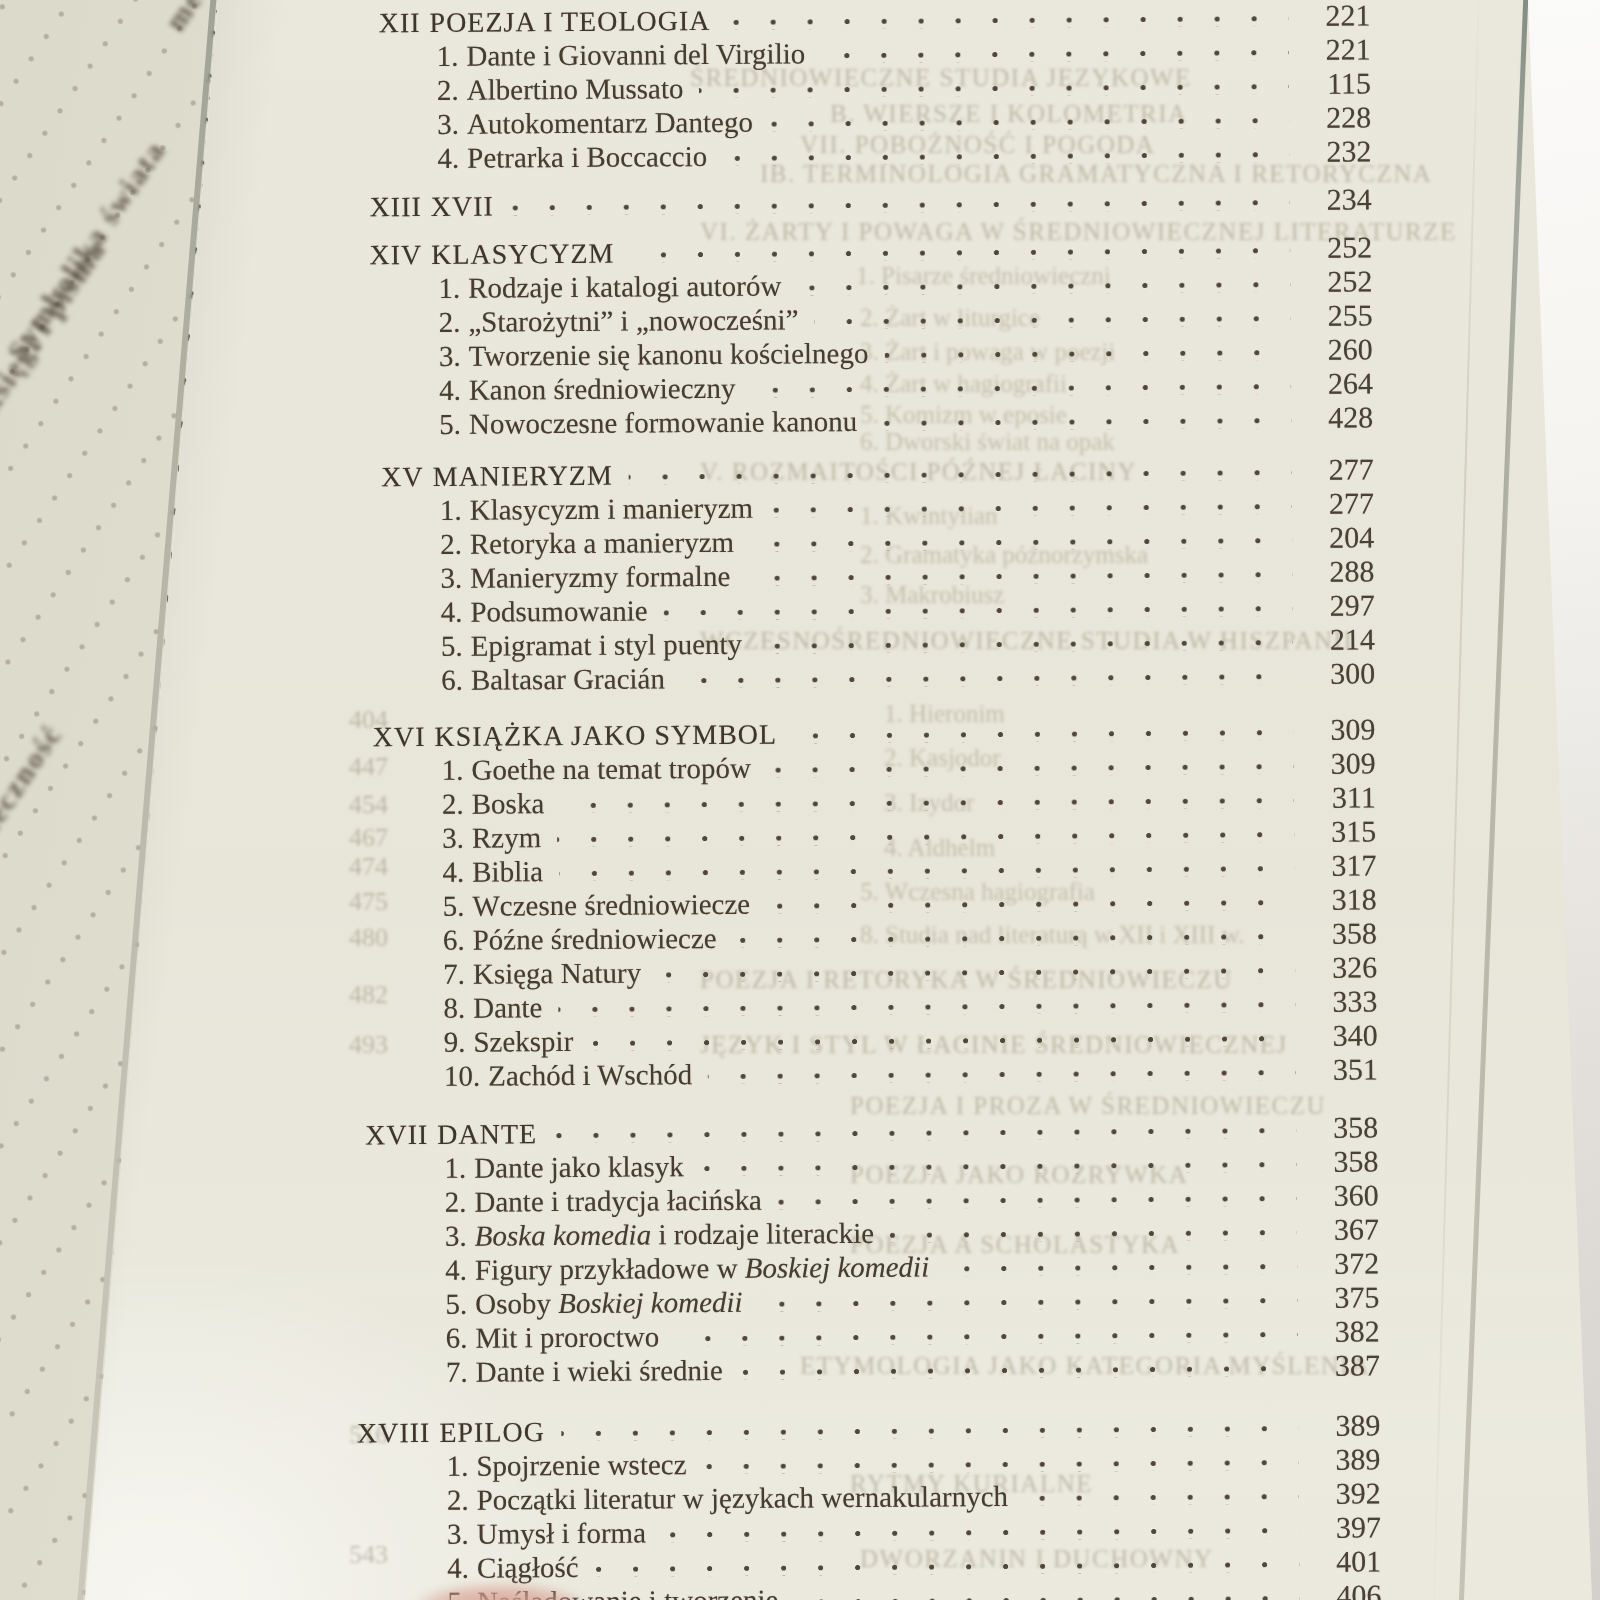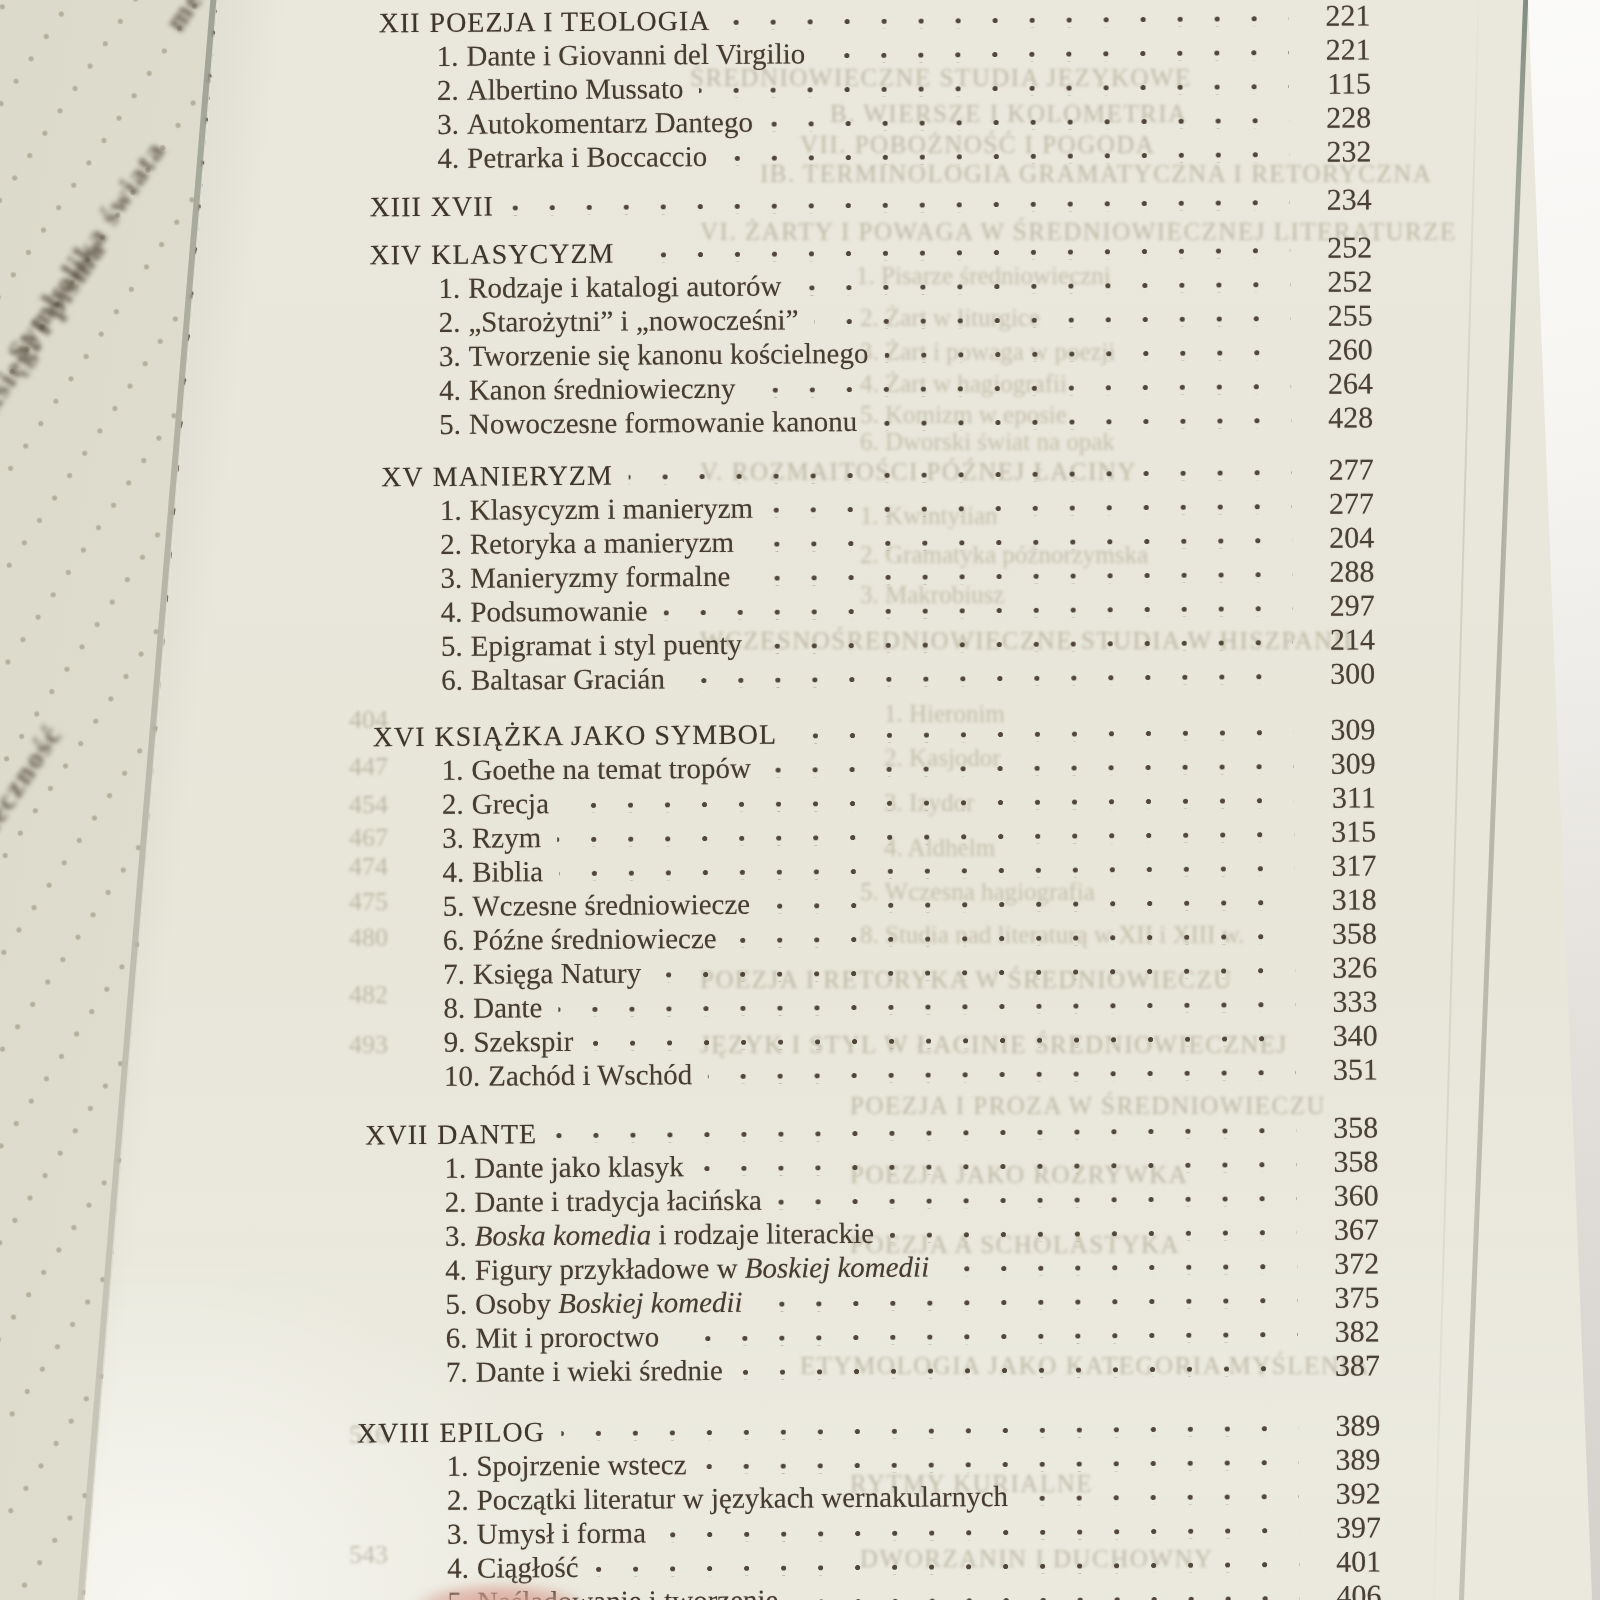--- a/index.html
+++ b/index.html
@@ -332,21 +332,21 @@
             <span class="pg">309</span>
           </div>
           <div class="row">
             <span class="inum">1.</span>
             <span class="ititle">Goethe na temat tropów</span>
             <span class="leader"></span>
             <span class="pg">309</span>
           </div>
           <div class="row">
             <span class="inum">2.</span>
-            <span class="ititle">Grecja</span>
+            <span class="ititle">Boska</span>
             <span class="leader"></span>
             <span class="pg">311</span>
           </div>
           <div class="row">
             <span class="inum">3.</span>
             <span class="ititle">Rzym</span>
             <span class="leader"></span>
             <span class="pg">315</span>
           </div>
           <div class="row">

